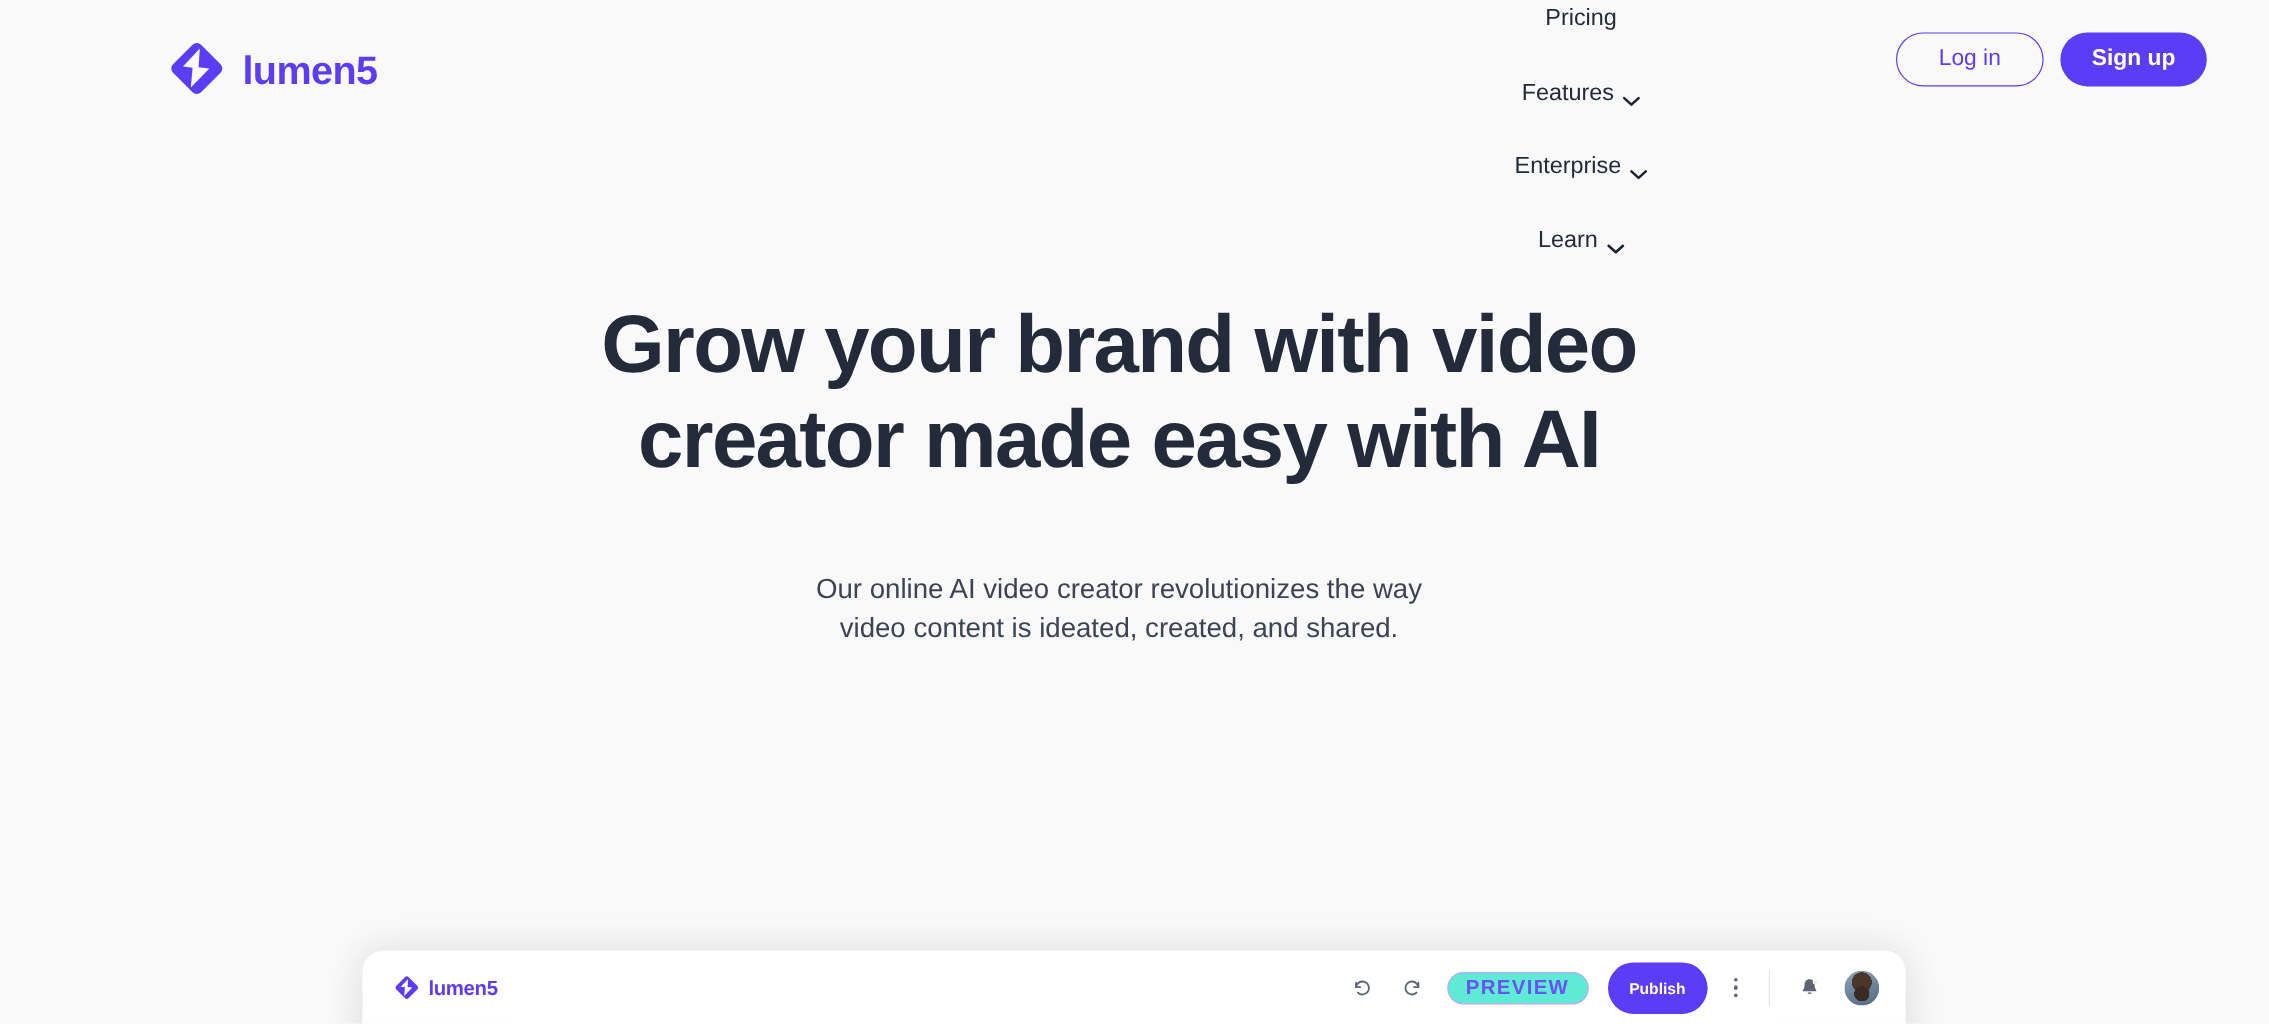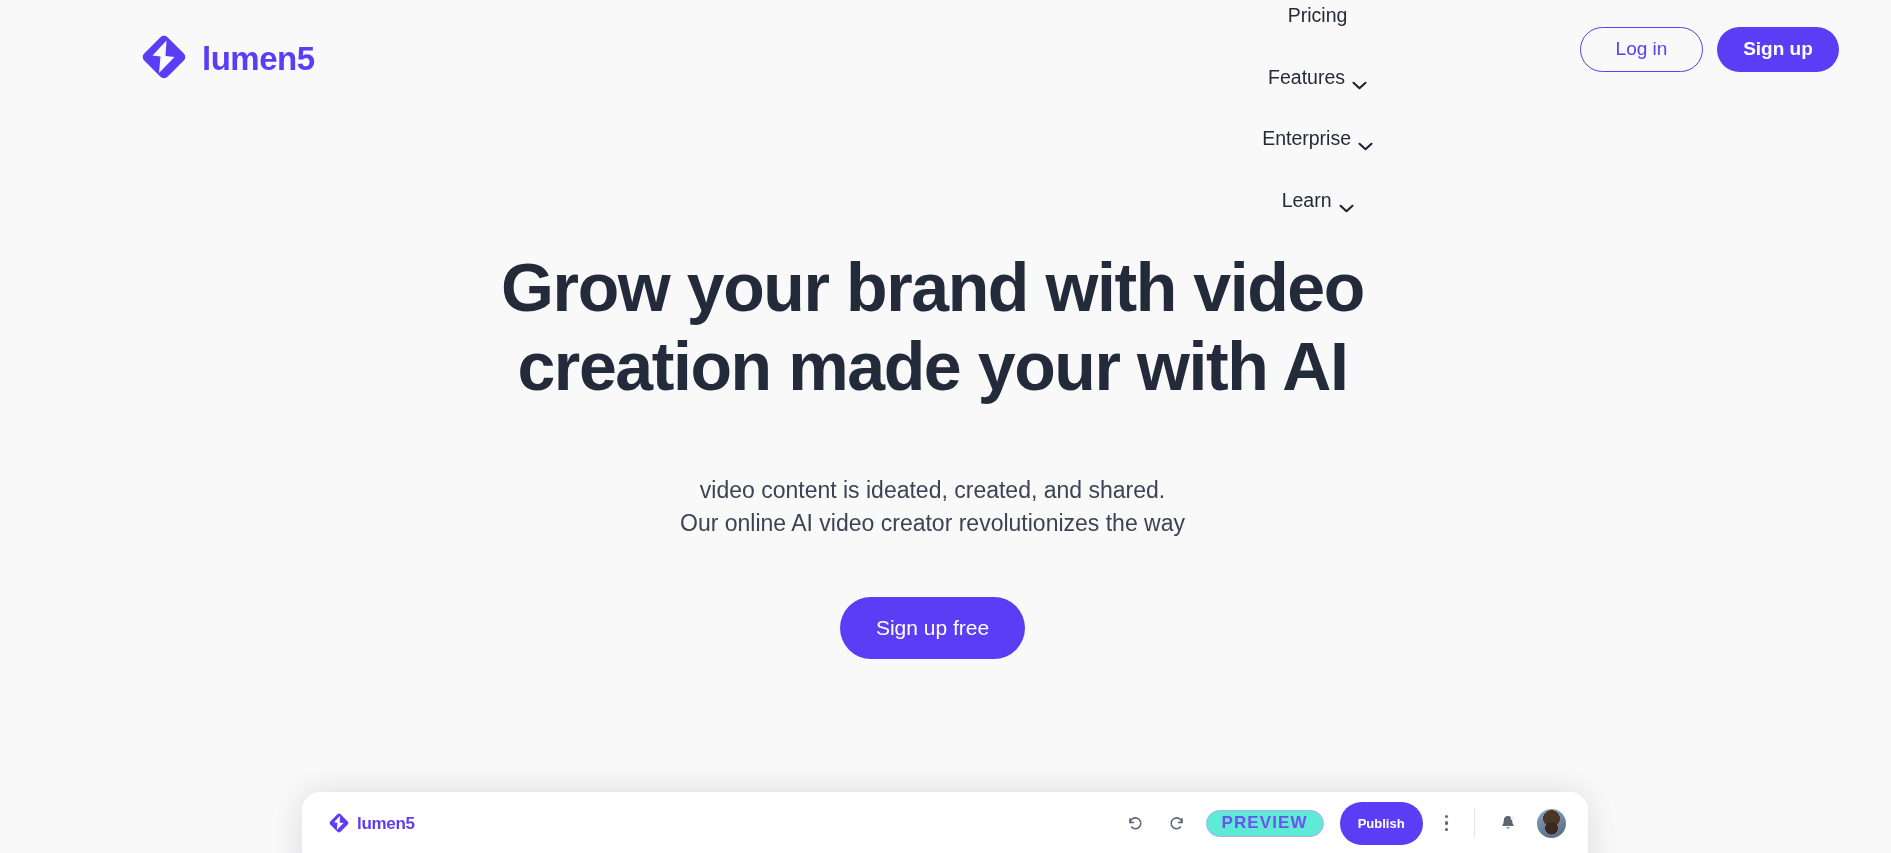--- a/index.html
+++ b/index.html
@@ -347,31 +347,28 @@
     <button class="btn-login">Log in</button>
     <button class="btn-signup">Sign up</button>
   </div>
 
 </header>
 
 <section class="hero">
 
   <h1 class="hero-title">
     <span class="line">Grow your brand with video</span>
-    <span class="line">creation made your with AI</span>
+    <span class="line">creator made easy with AI</span>
   </h1>
 
   <p class="hero-sub">
+    <span class="line">Our online AI video creator revolutionizes the way</span>
     <span class="line">video content is ideated, created, and shared.</span>
-    <span class="line">Our online AI video creator revolutionizes the way</span>
   </p>
 
-  <div class="hero-cta-wrap">
-    <button class="btn-hero-cta">Sign up free</button>
-  </div>
 
 </section>
 
 <div class="app-preview">
 
   <div class="app-topbar">
 
     <div class="app-brand">
       <span class="app-brand-mark">
         <svg viewBox="0 0 50 50" width="22" height="22" aria-hidden="true">

